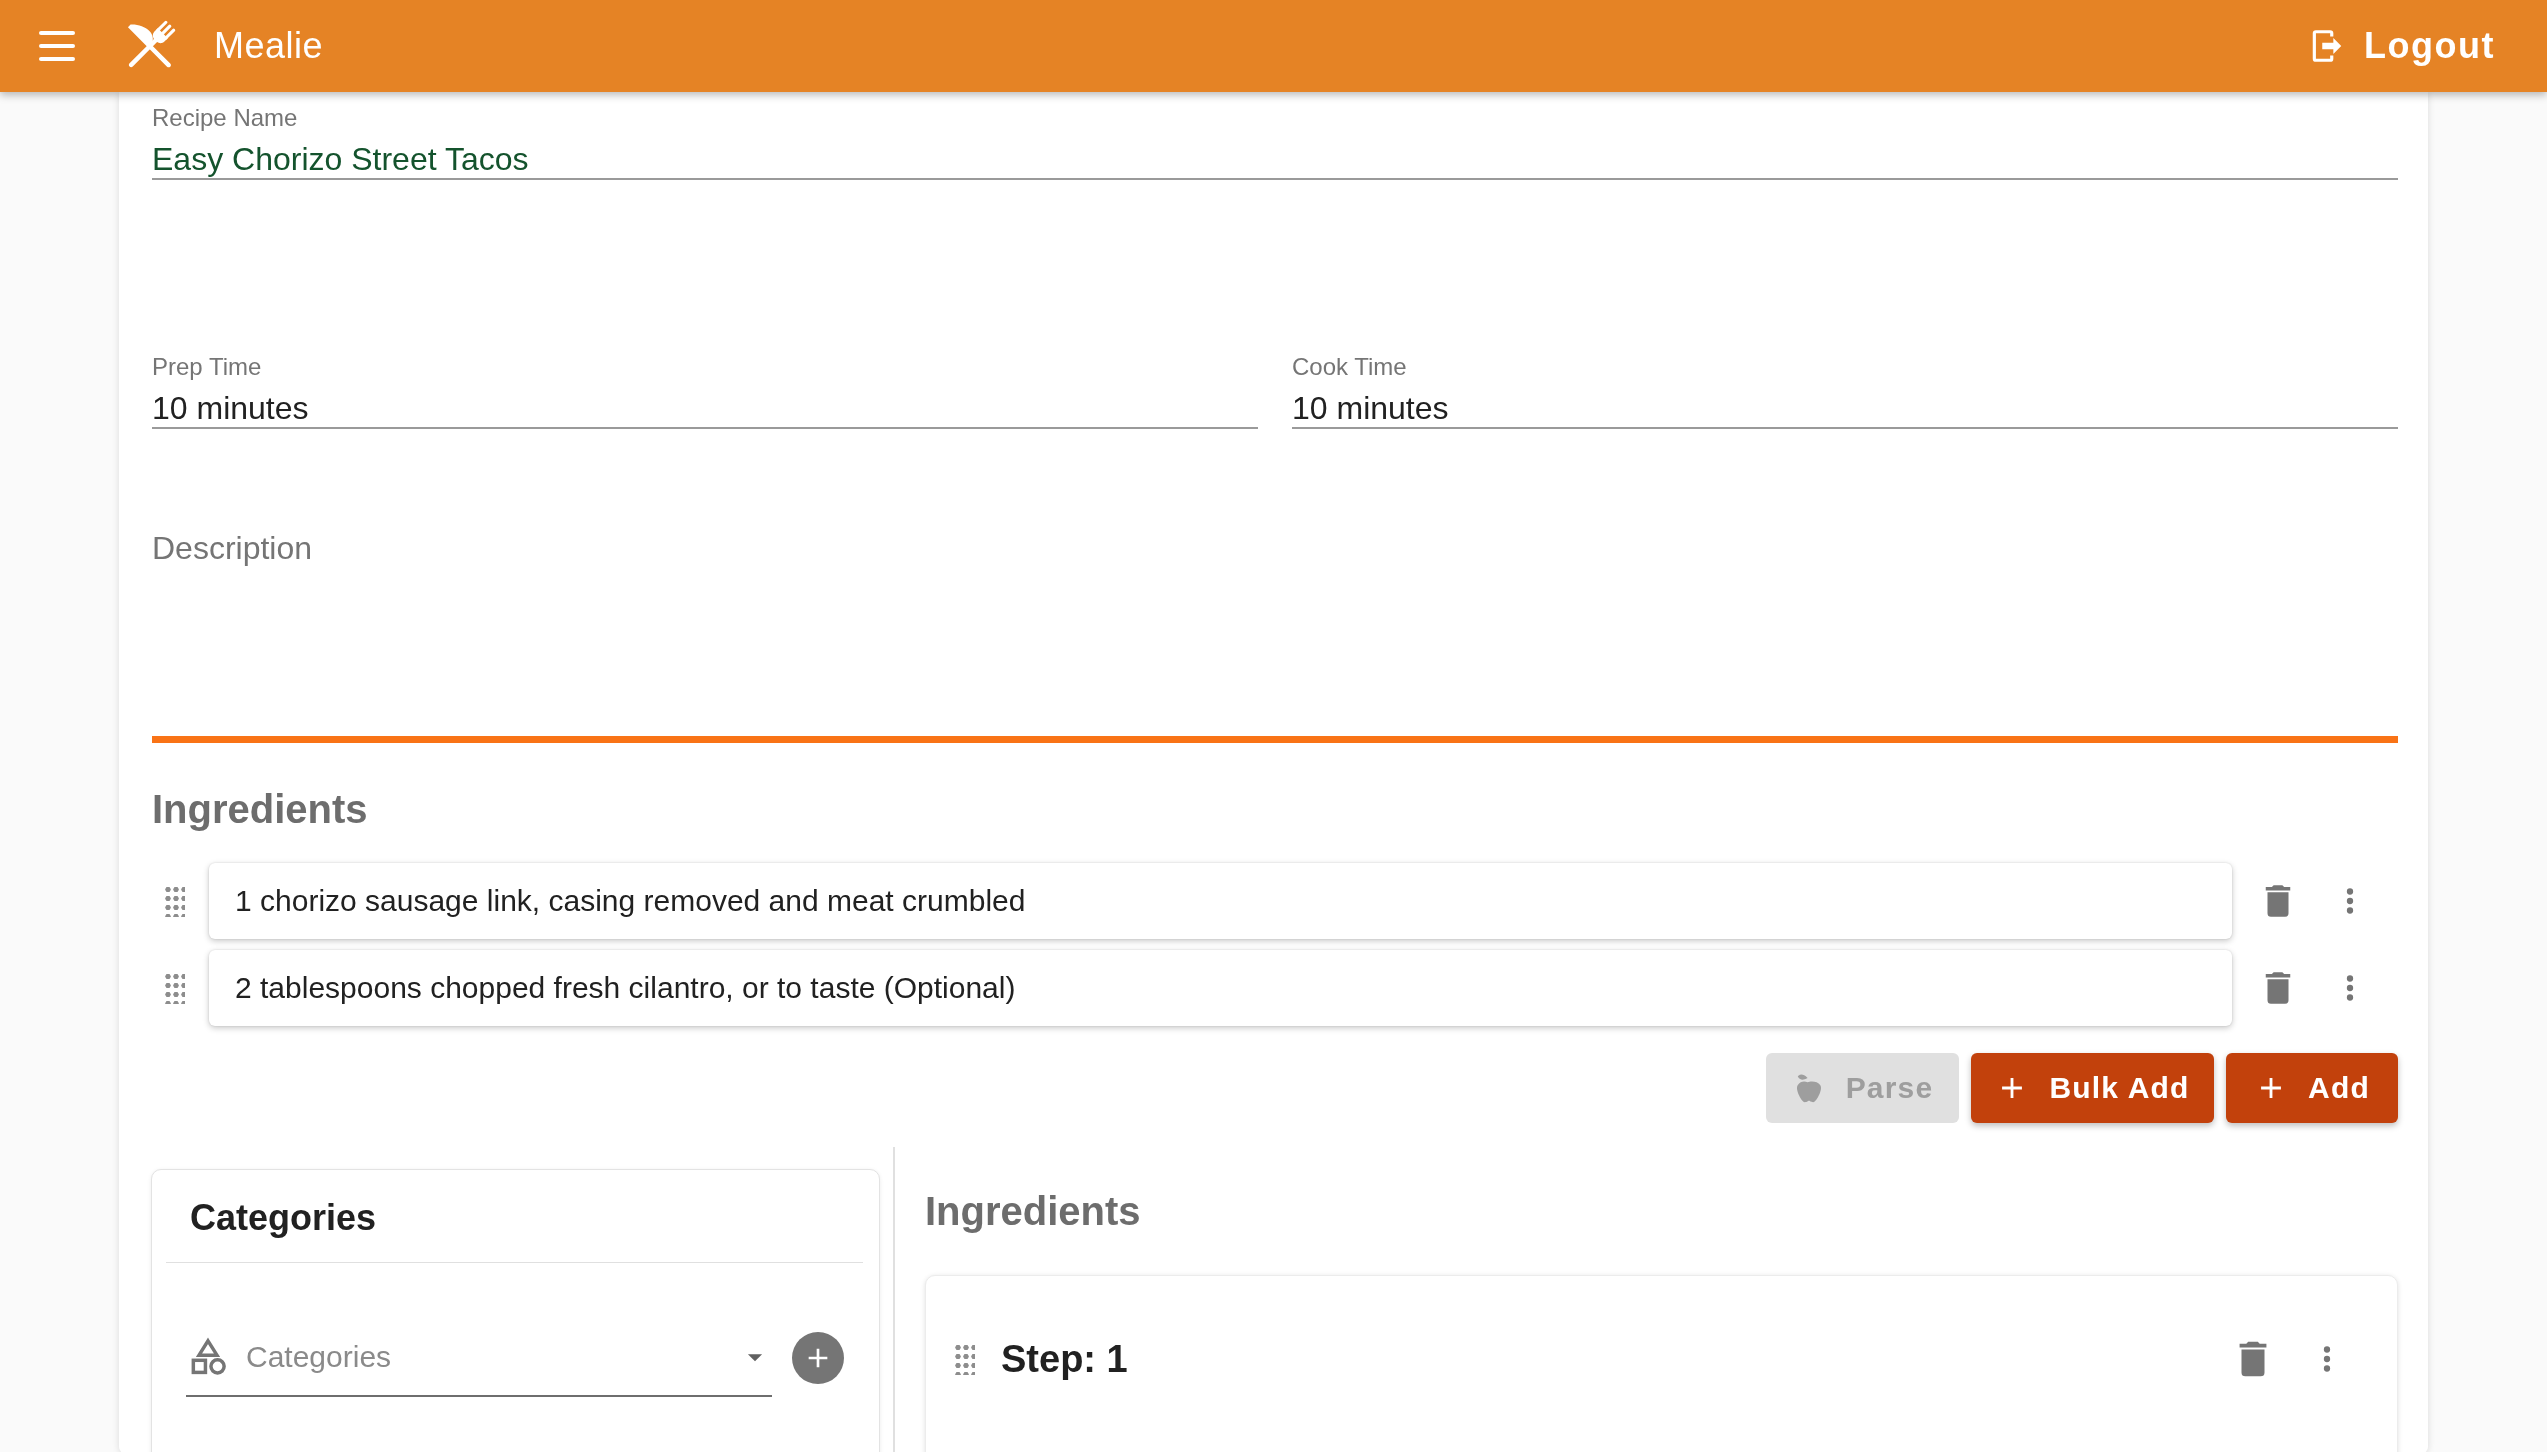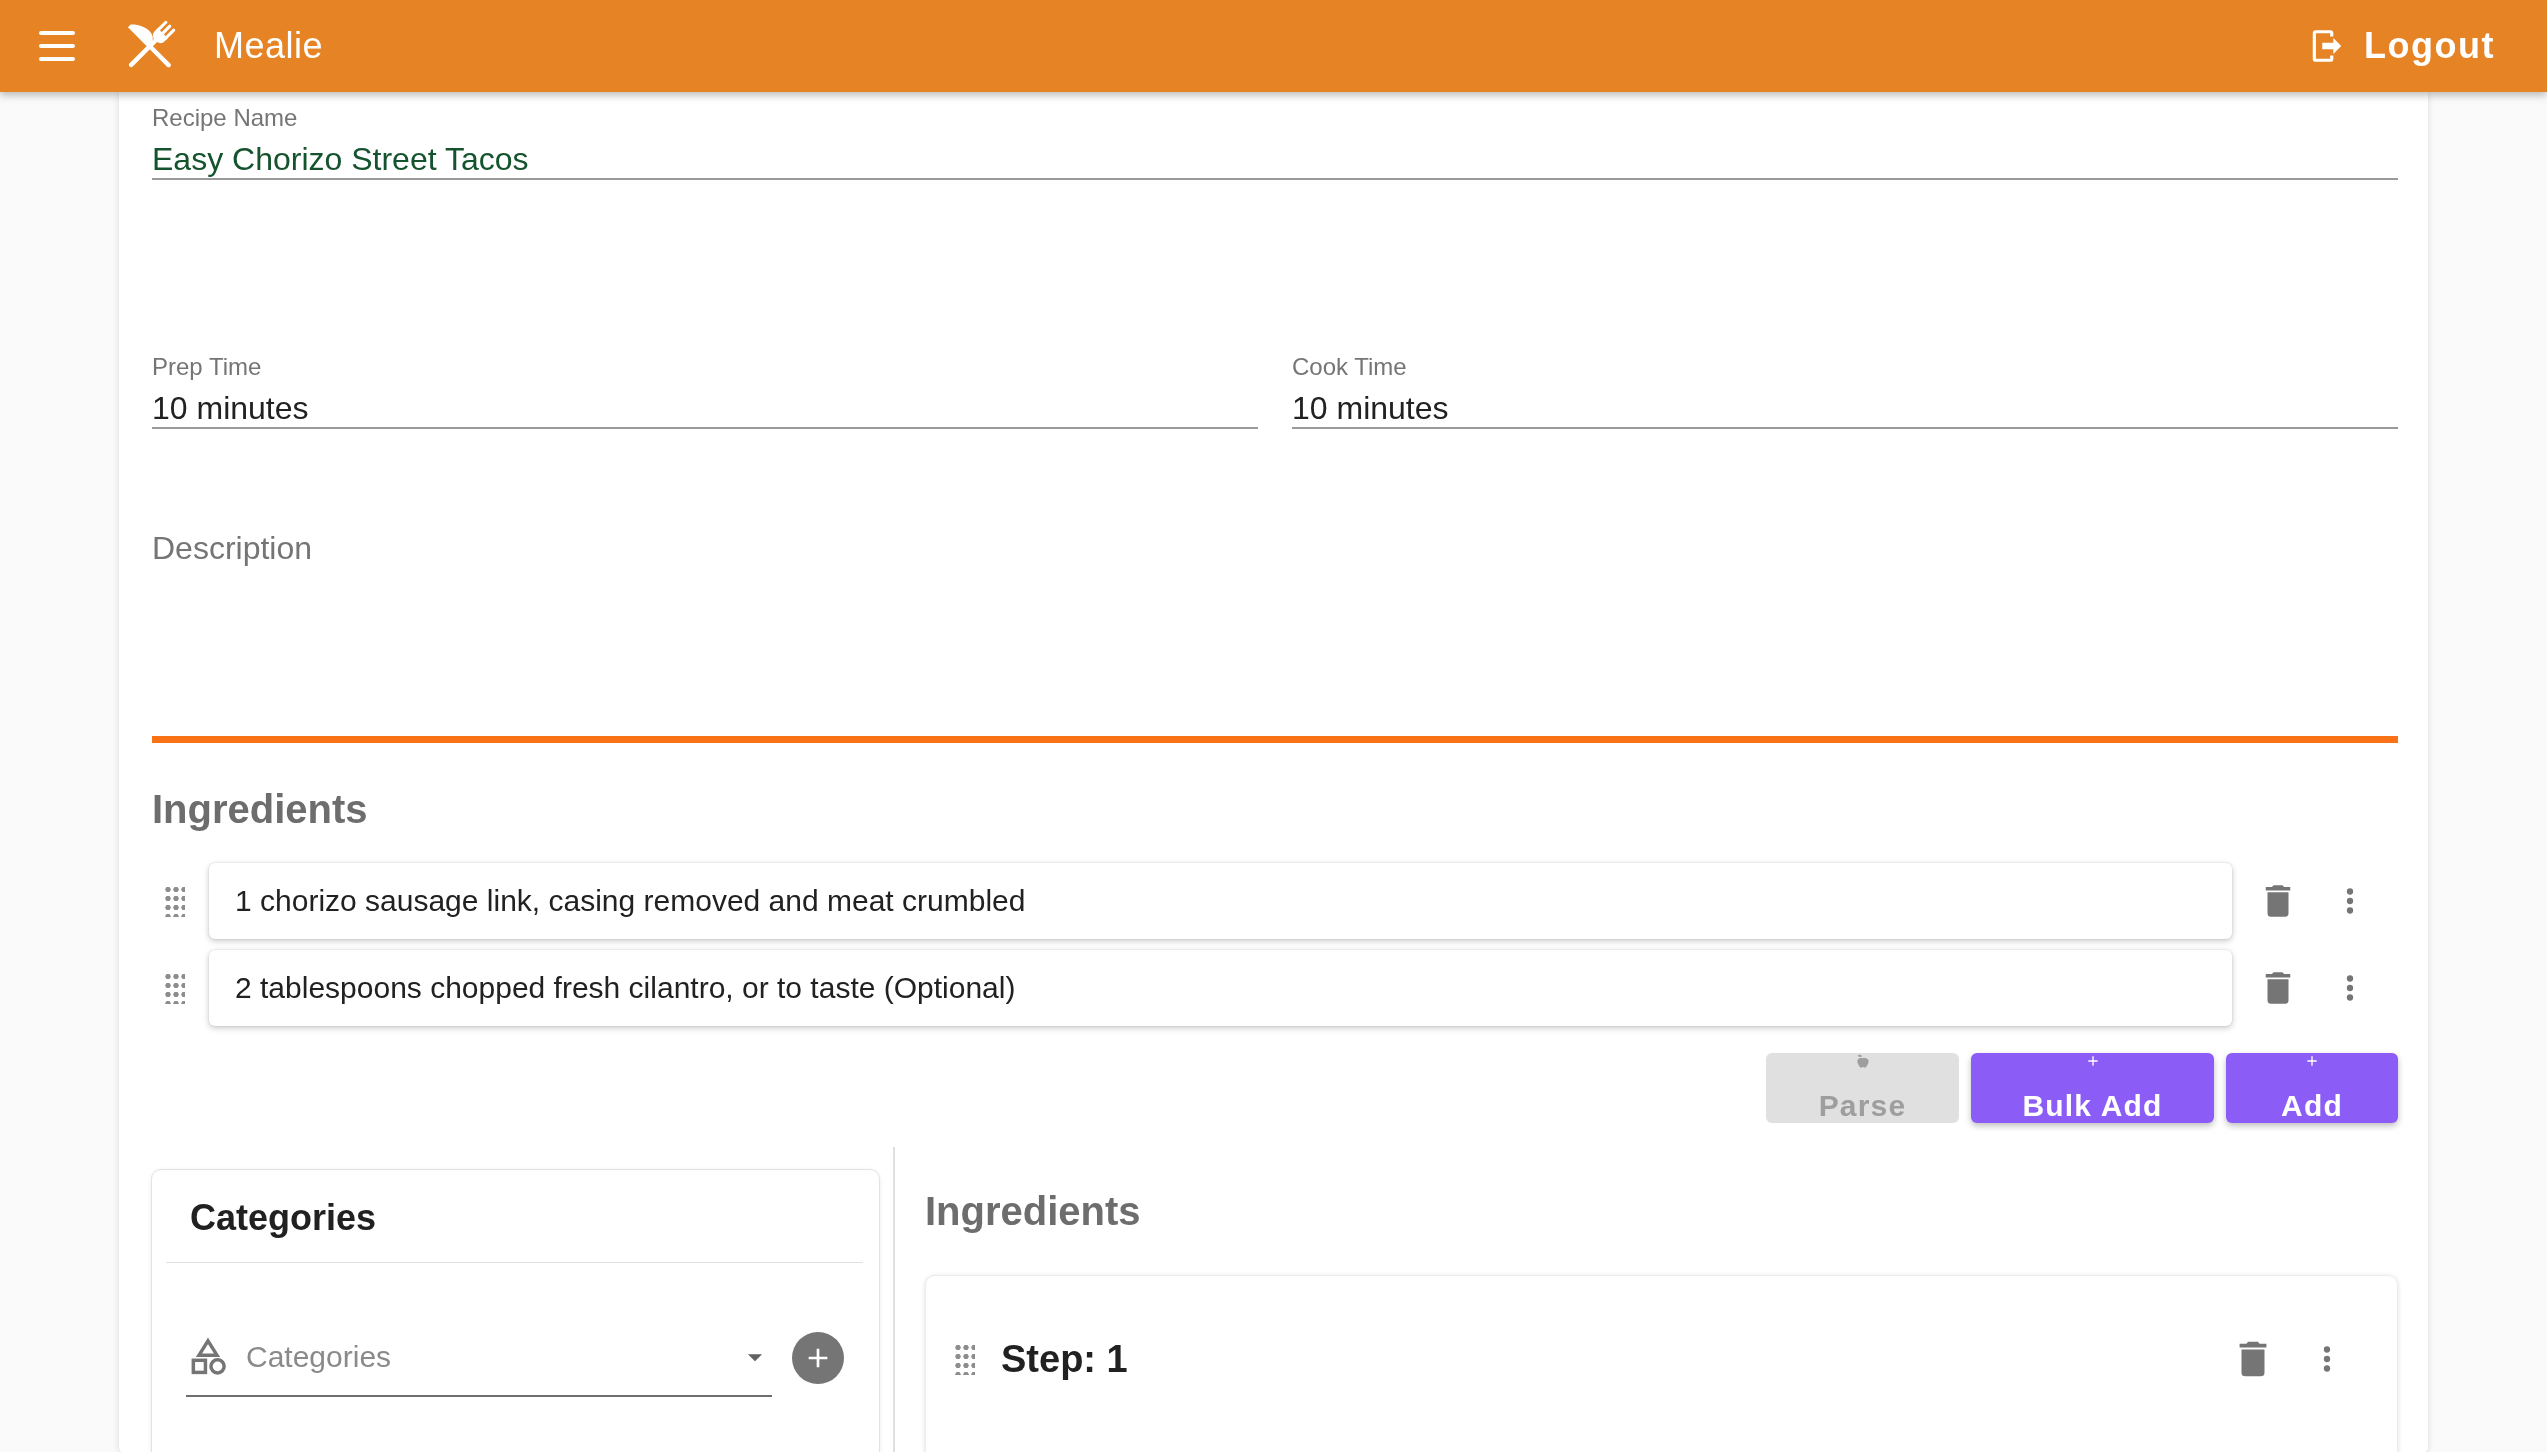--- a/index.html
+++ b/index.html
@@ -78,23 +78,23 @@
   }
   .icon-btn { width:48px; height:48px; flex:none; display:flex; align-items:center; justify-content:center;
     border-radius:50%; cursor:pointer; background:transparent; border:none; }
   .ing-row .trash-btn { margin-left:22px; }
   .ing-row .kebab-btn { margin-left:24px; margin-right:24px; }
 
   
   .ing-actions { position:absolute; left:33px; top:961px; width:2246px; height:70px;
     display:flex; justify-content:flex-end; gap:12px; }
   .btn { height:70px; border:none; border-radius:6px; display:flex; align-items:center; justify-content:center;
-    gap:20px; font-family:inherit; font-size:30px; font-weight:bold; letter-spacing:1.2px; cursor:pointer;flex-direction:column; }
+    gap:20px; font-family:inherit; font-size:30px; font-weight:bold; letter-spacing:1.2px; cursor:pointer; }
   .btn-disabled { width:193px; background:#e0e0e0; color:#9e9e9e; cursor:default; }
-  .btn-green { background:#8b5cf6; color:#fff; box-shadow:0 3px 6px rgba(0,0,0,0.25); }
+  .btn-green { background:#c2410c; color:#fff; box-shadow:0 3px 6px rgba(0,0,0,0.25); }
   .btn-bulk { width:243px; }
   .btn-add { width:172px; }
 
   
   .col-divider { position:absolute; left:774px; top:1055px; width:2px; height:306px; background:#e0e0e0; }
 
   .categories-card {
     position:absolute; left:32px; top:1077px; width:729px; height:398px;
     background:#fff; border:1px solid #e3e3e3; border-radius:10px;
     box-shadow:0 1px 4px rgba(0,0,0,0.08);

